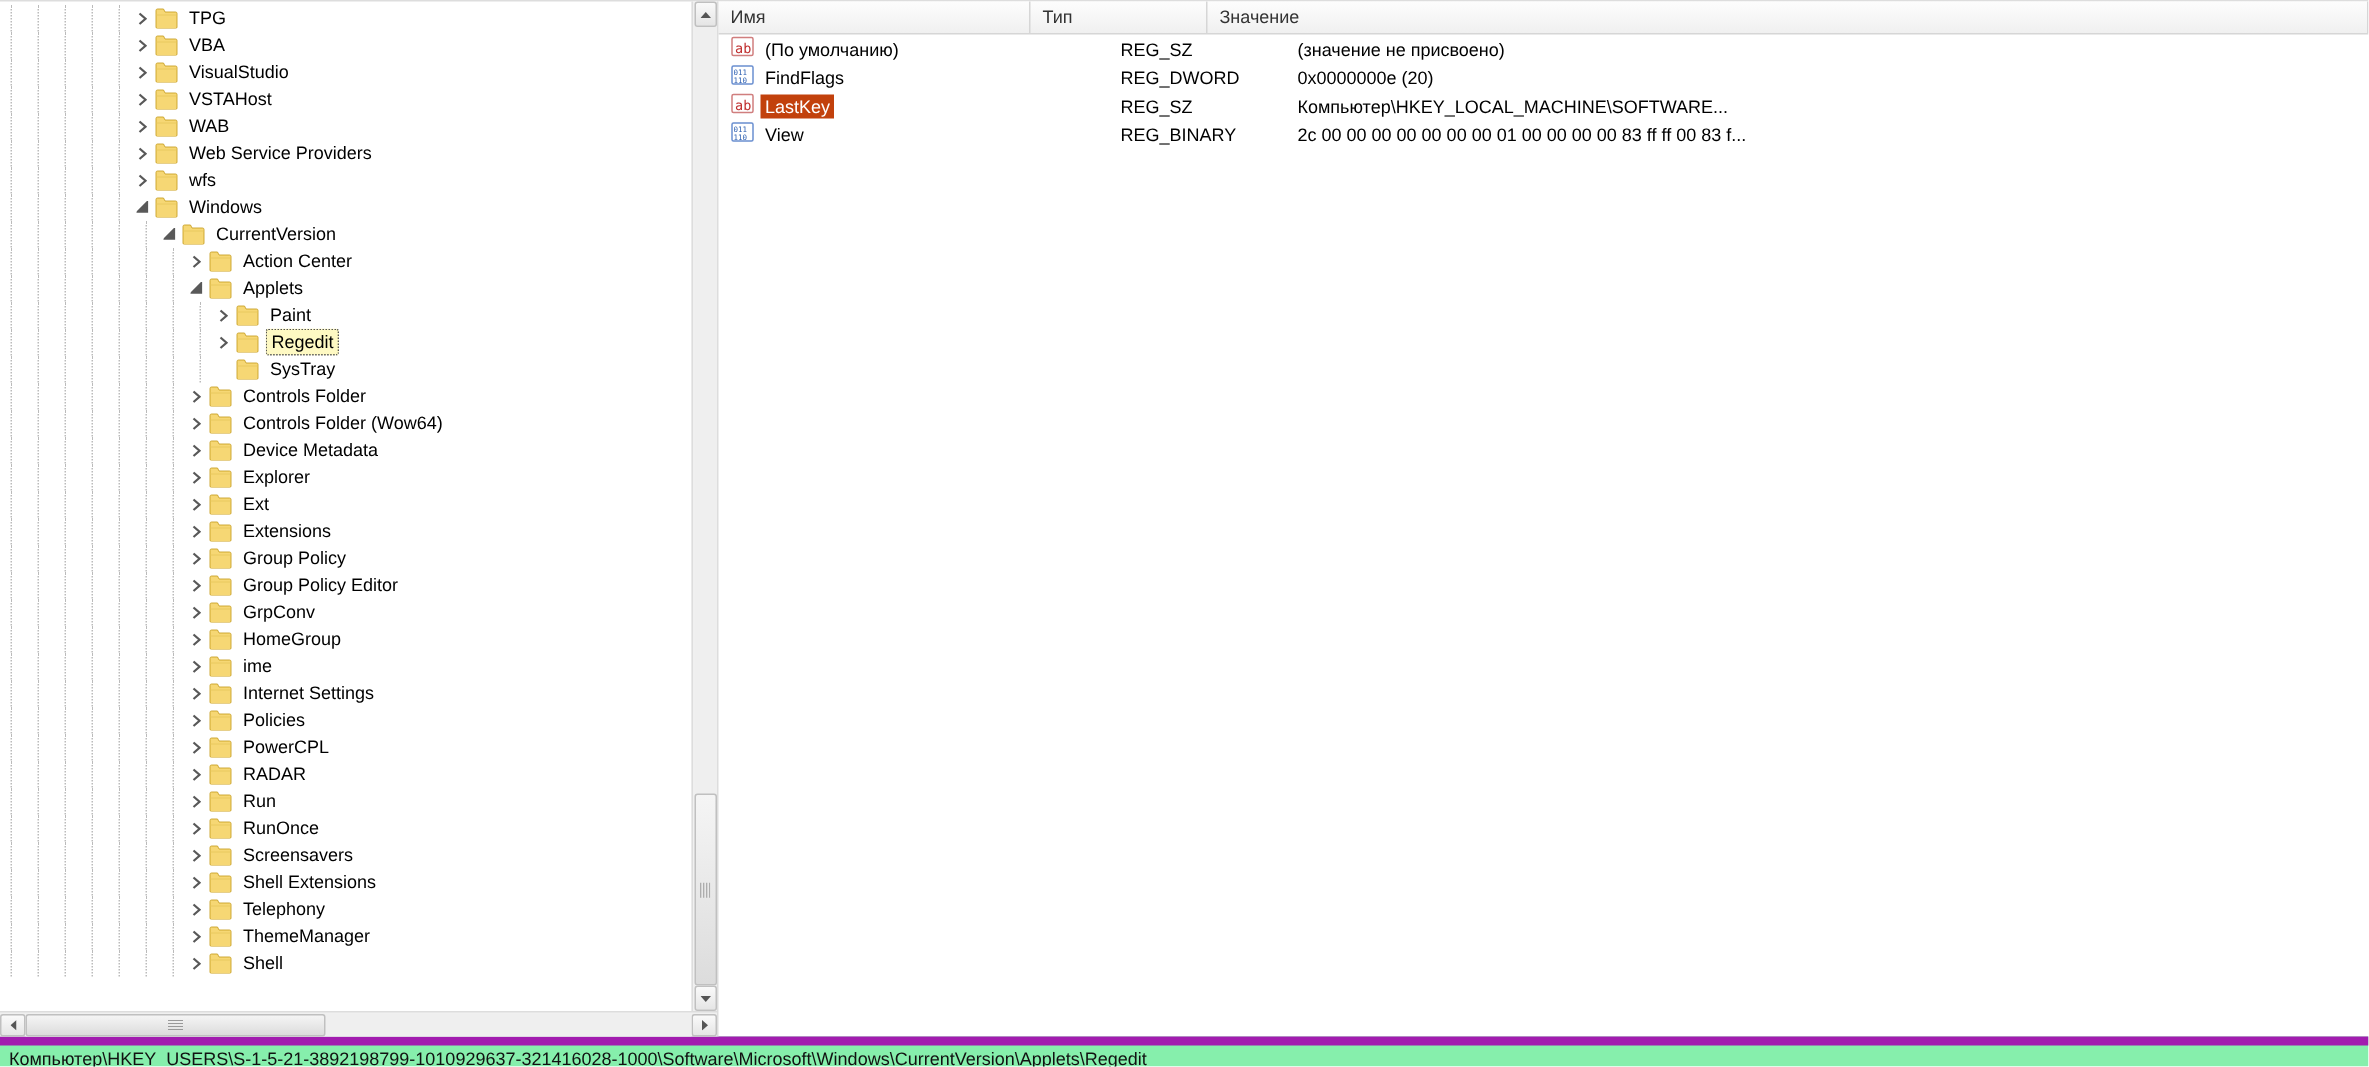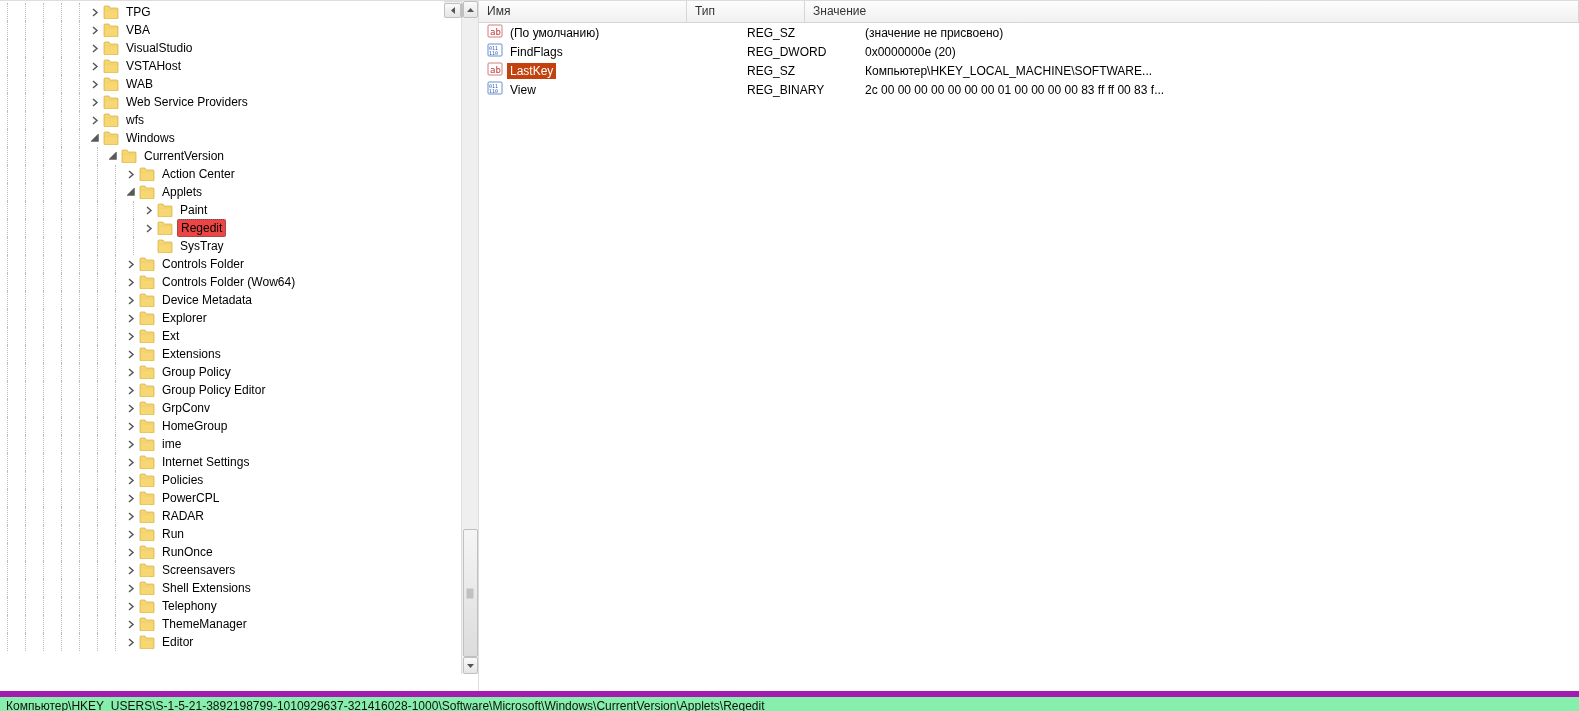--- a/index.html
+++ b/index.html
@@ -12,20 +12,21 @@
   height: 711px;
   display: flex;
   flex-direction: column;
   overflow: hidden;
 }
 .main { display: flex; flex: 1; min-height: 0; border-top: 1px solid #ddd; }
 .left-pane {
   width: 479px;
   border-right: 1px solid #ddd;
   display: flex;
+  flex-direction: column;
   position: relative;
 }
 .tree-scroll {
   flex: 1;
   overflow: hidden;
   position: relative;
 }
 .tree {
   padding-top: 2px;
   white-space: nowrap;
@@ -63,21 +64,21 @@
 }
 .folder-icon {
   width: 16px;
   height: 14px;
   margin-right: 4px;
   flex-shrink: 0;
 }
 .label { padding: 1px 3px; border-radius: 2px; }
 .label.selected {
   border: 1px dotted #555;
-  background: #ef4444;
+  background: #fef9c3;
 }
 .right-pane { flex: 1; display: flex; flex-direction: column; }
 .list-header {
   display: flex;
   height: 22px;
   background: linear-gradient(#fdfdfd, #f0f0f0);
   border-bottom: 1px solid #d6d6d6;
 }
 .list-header .col {
   border-right: 1px solid #d6d6d6;
@@ -893,21 +894,21 @@
             </span>
             <span class="toggle">
               <svg class="chev" viewBox="0 0 9 9">
                 <path d="M2 1 L6 4.5 L2 8"></path>
               </svg>
             </span>
             <svg class="folder-icon" viewBox="0 0 16 14">
               <path d="M1 3 L1 13 Q1 14 2 14 L14 14 Q15 14 15 13 L15 4 Q15 3 14 3 L7 3 L6 1 L2 1 Q1 1 1 2 Z" fill="#f6d774" stroke="#c9a227" stroke-width="0.6"></path>
               <path d="M1 5 L15 5" stroke="#e6c45a" stroke-width="0.5"></path>
             </svg>
-            <span class="label">Editor</span>
+            <span class="label">Shell</span>
           </div>
         </div>
     </div>
     <div class="vscroll">
       <div class="btn">
           <svg width="7" height="4">
             <path d="M0 4 L3.5 0 L7 4 Z" fill="#555"></path>
           </svg>
         </div>
       <div class="track">

